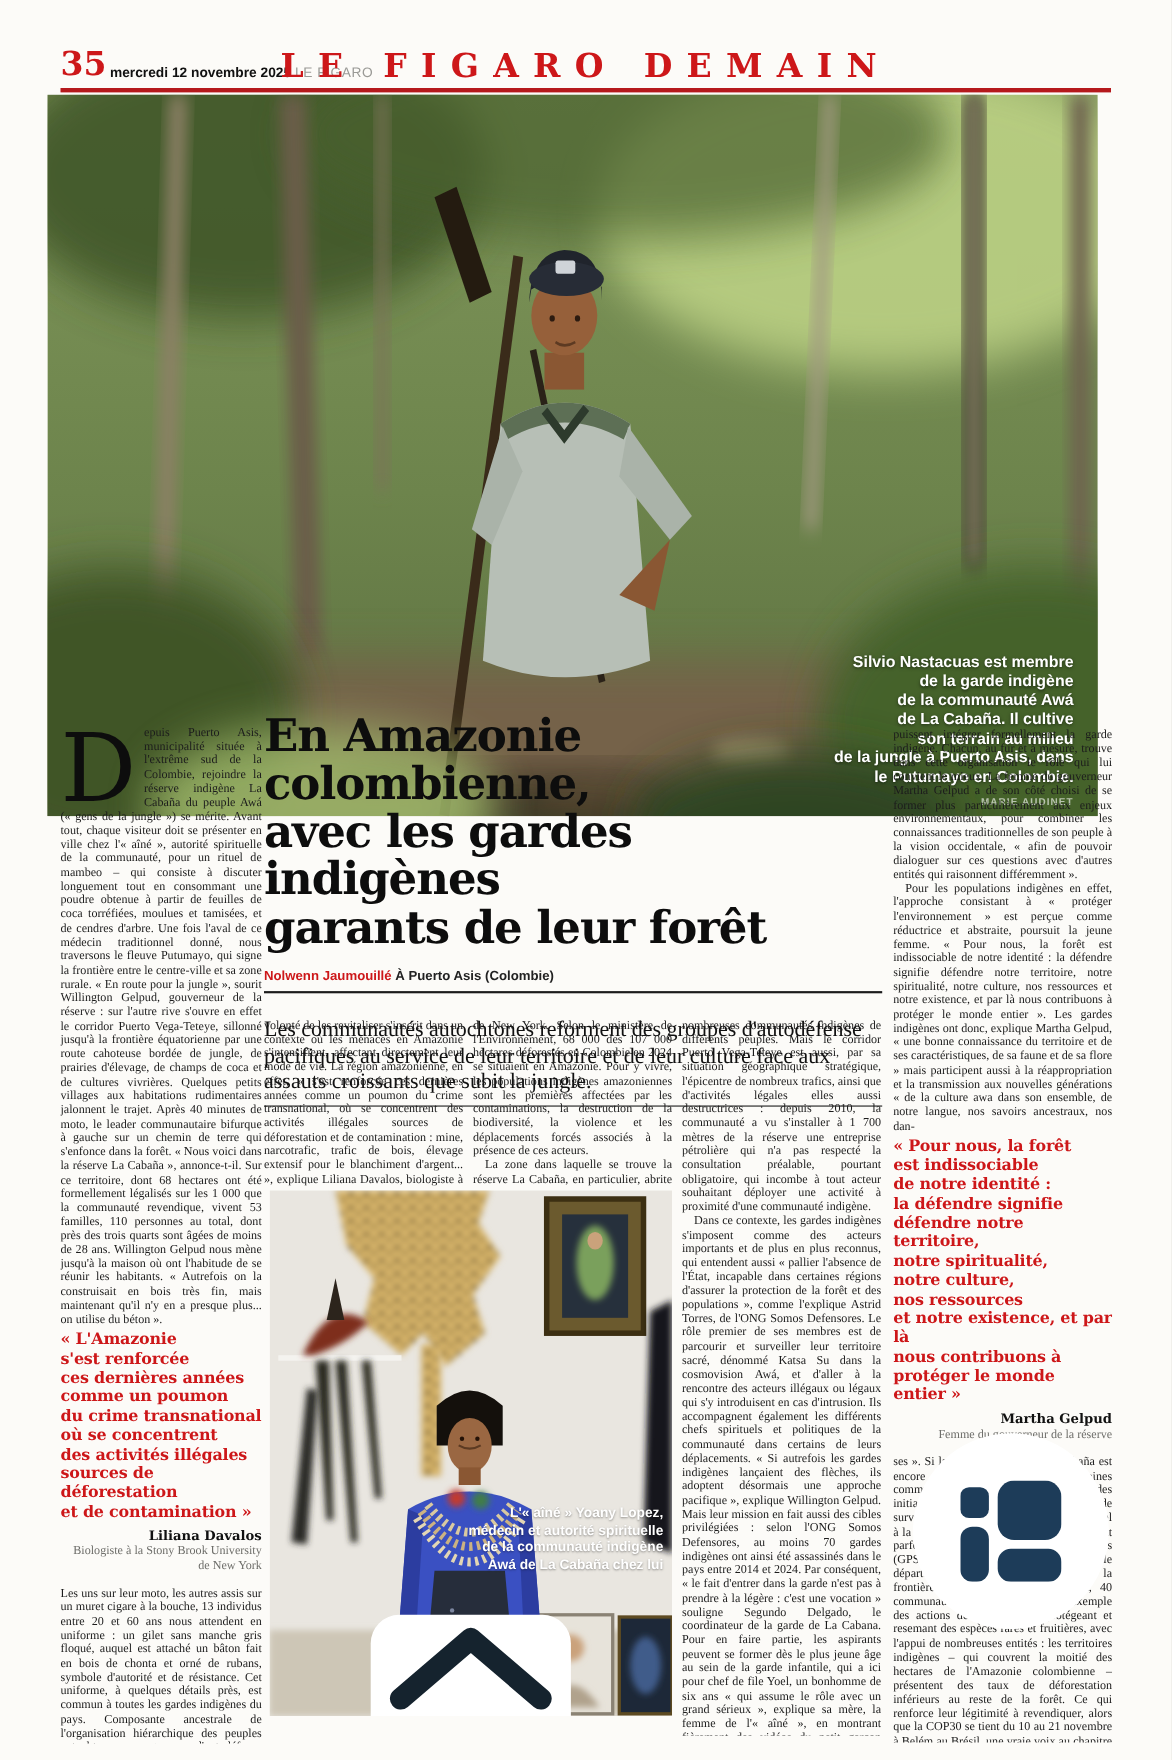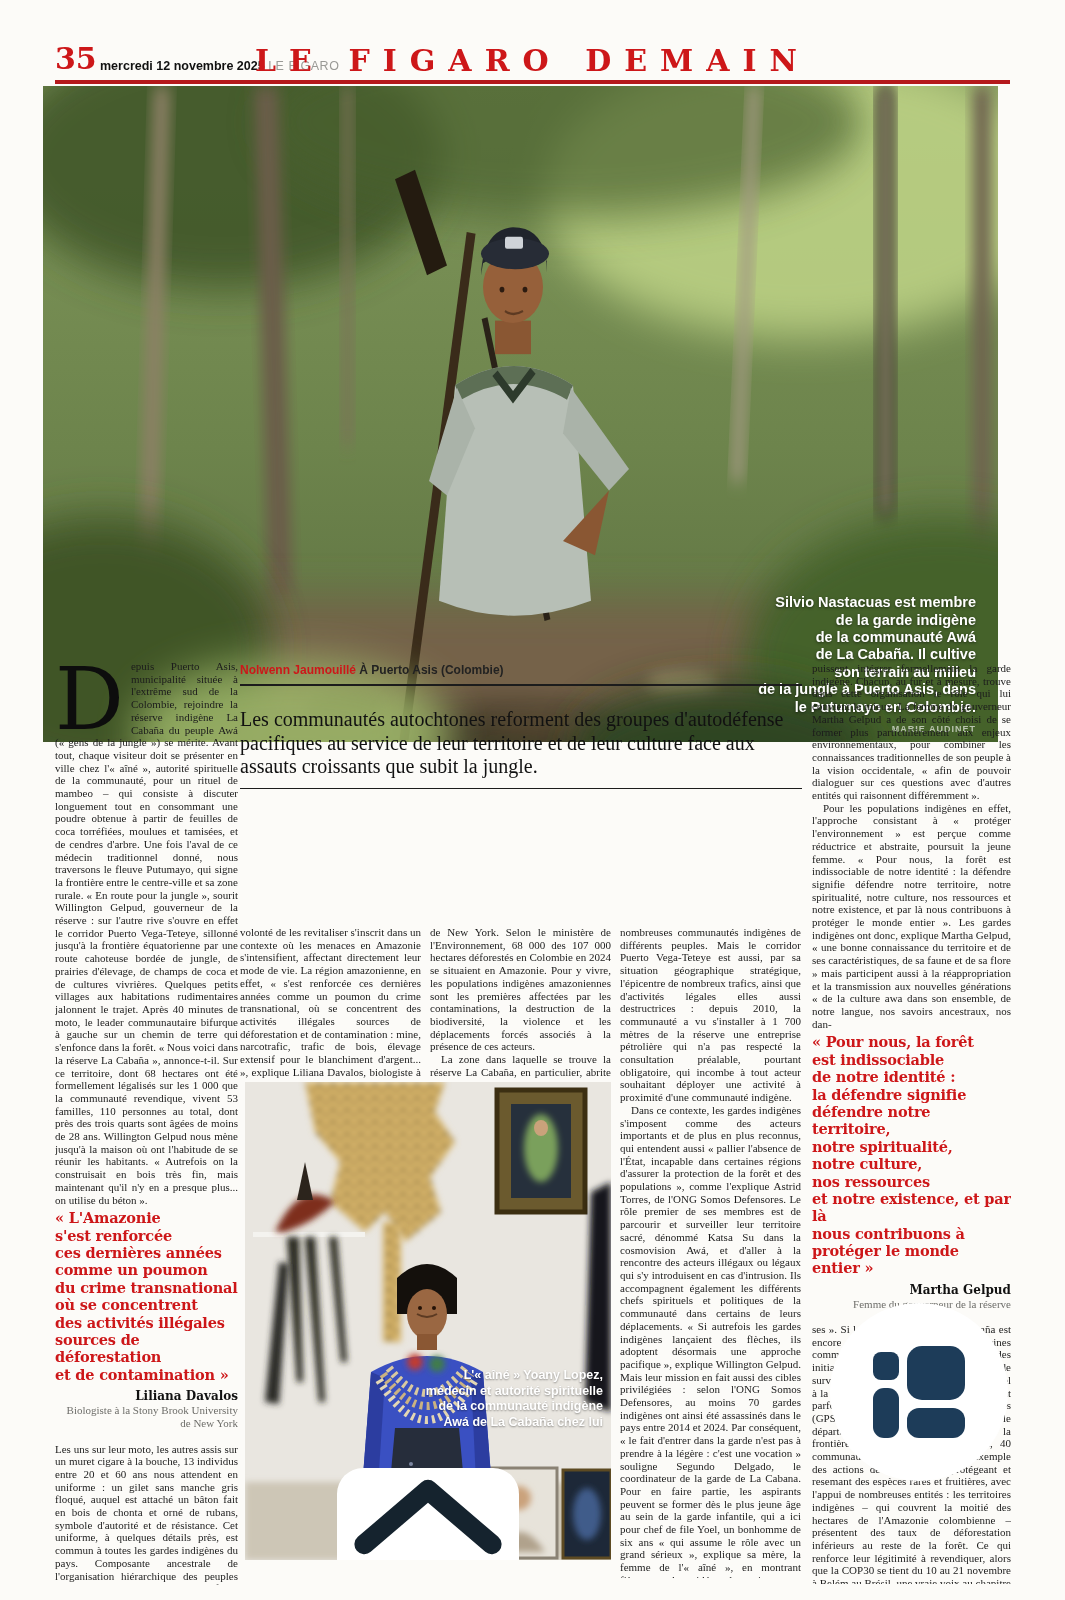--- a/index.html
+++ b/index.html
@@ -143,20 +143,23 @@
 de la garde indigène
 de la communauté Awá
 de La Cabaña. Il cultive
 son terrain au milieu
 de la jungle à Puerto Asis, dans
 le Putumayo en Colombie.</div>
     <div class="photo1-credit">MARIE AUDINET</div>
   </div>
 
   <div class="title-block">
+    <h1 class="headline">En Amazonie colombienne,
+avec les gardes indigènes
+garants de leur forêt</h1>
     <div class="byline">
       <span class="name">Nolwenn Jaumouillé</span>
       <span class="loc">À Puerto Asis (Colombie)</span>
     </div>
     <div class="rule-a"></div>
     <div class="standfirst">Les communautés autochtones reforment des groupes d'autodéfense pacifiques au service de leur territoire et de leur culture face aux assauts croissants que subit la jungle.</div>
     <div class="rule-b"></div>
   </div>
 
   <div class="col" id="col1">

